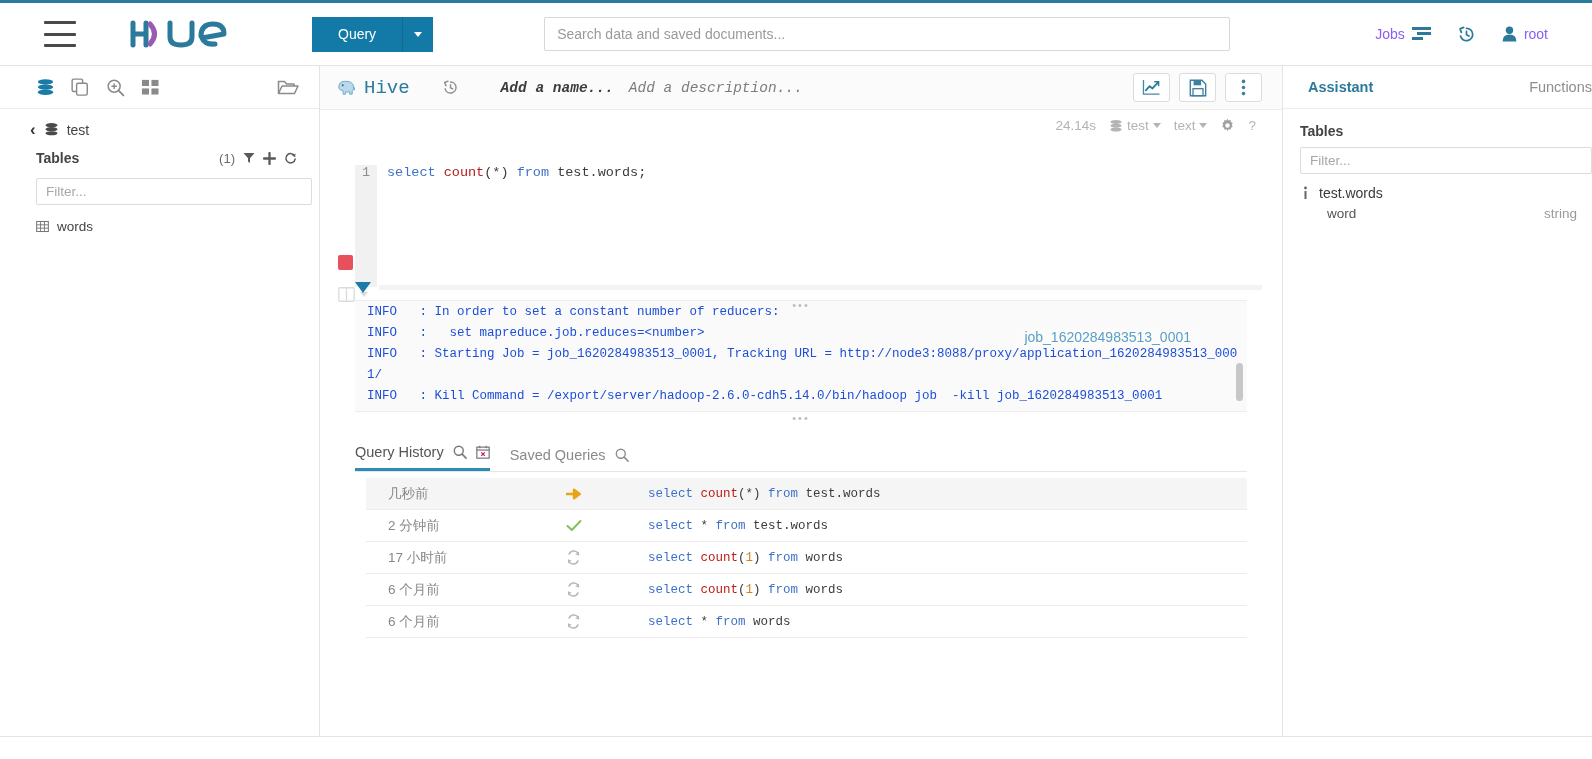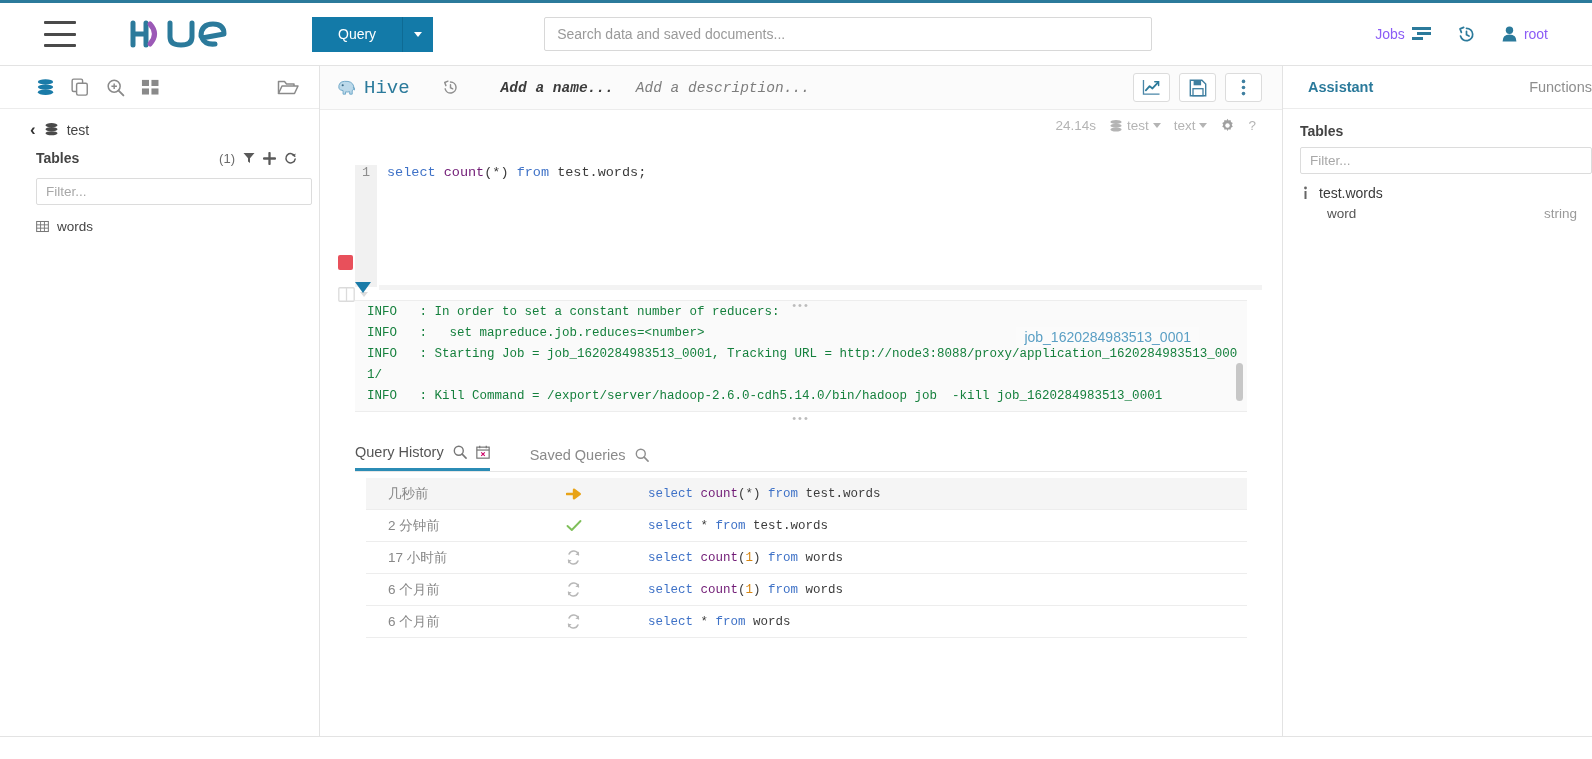--- a/index.html
+++ b/index.html
@@ -40,21 +40,21 @@
   .query-caret {
     background: #137aa8; border: none; width: 30px; cursor: pointer;
     display: flex; align-items: center; justify-content: center;
   }
   .caret-down {
     width: 0; height: 0; border-left: 4px solid transparent;
     border-right: 4px solid transparent; border-top: 5px solid #fff;
   }
 
   .global-search {
-    margin-left: 102px; width: 608px; height: 34px;
+    margin-left: 102px; width: 686px; height: 34px;
     border: 1px solid #d8d8d8; border-radius: 2px;
     padding: 0 12px; font-size: 14px; color: #555;
     font-family: "Liberation Sans", sans-serif;
     background: #fff; outline: none;
   }
   .global-search::placeholder { color: #9a9a9a; }
 
   .topnav-right {
     margin-left: auto; margin-right: 44px;
     display: flex; align-items: center; gap: 26px;
@@ -111,21 +111,21 @@
   }
   .hive-name {
     display: flex; align-items: center; gap: 7px;
     color: #2b7a9b; font-size: 19px; cursor: pointer;
   }
   .eh-hist { margin-left: 32px; cursor: pointer; display: flex; }
   .eh-name {
     margin-left: 42px; font-weight: bold; font-style: italic;
     color: #3c3c3c; font-size: 14.5px; cursor: text;
   }
-  .eh-desc { margin-left: 22px; font-style: italic; color: #7d7d7d; font-size: 14.5px; cursor: text; }
+  .eh-desc { margin-left: 15px; font-style: italic; color: #7d7d7d; font-size: 14.5px; cursor: text; }
   .eh-btns { margin-left: auto; display: flex; gap: 9px; }
   .eh-btn {
     width: 37px; height: 29px; border: 1px solid #dcdcdc; border-radius: 3px;
     background: #fff; cursor: pointer;
     display: flex; align-items: center; justify-content: center;
   }
 
   .ed-toolbar {
     display: flex; align-items: center; justify-content: flex-end;
     gap: 13px; padding: 8px 26px 4px 0; font-size: 13.5px; color: #b4b4b4;
@@ -143,21 +143,21 @@
   .code-line { display: flex; font-family: "Liberation Mono", monospace; font-size: 13.5px; }
   .gutter {
     width: 22px; text-align: right; color: #8e8e8e; padding-right: 7px;
     background: #f1f1f1; user-select: none;
   }
   .gutter-fill {
     position: absolute; left: 35px; top: 28px; width: 22px; height: 122px; background: #f1f1f1;
   }
   .code-text { padding-left: 10px; position: relative; z-index: 2; }
   .kw { color: #3f72c7; }
-  .fn { color: #701a75; margin-top: 19px; }
+  .fn { color: #b91c1c; margin-top: 19px; }
   .pl { color: #3b3b3b; }
   .num { color: #d58512; }
 
   
   .prog-row {
     position: absolute; left: 35px; top: 216px; right: 20px;
     display: flex; align-items: center; gap: 8px;
   }
   .tri-down {
     width: 0; height: 0; border-left: 8px solid transparent;
@@ -169,42 +169,42 @@
   
   .logpanel {
     position: absolute; left: 35px; top: 234px; right: 35px; height: 112px;
     background: #fafafa; border-top: 1px solid #ededed; border-bottom: 1px solid #ededed;
     overflow: hidden;
   }
   .log-grip { text-align: center; color: #bcbcbc; font-size: 11px; line-height: 8px; letter-spacing: 2px; height: 10px; }
   .log-body {
     position: relative; padding: 0 12px 0 12px;
     font-family: "Liberation Mono", monospace; font-size: 12.5px;
-    color: #15803d; line-height: 21px; white-space: pre; overflow: hidden;
+    color: #1d4ed8; line-height: 21px; white-space: pre; overflow: hidden;
   }
   .log-clip-top { margin-top: -9px; }
   .log-scroll {
     position: absolute; right: 4px; top: 62px; width: 7px; height: 38px;
     background: #c7c7c7; border-radius: 4px; cursor: pointer;
   }
   .job-chip {
     position: absolute; right: 48px; top: 26px;
     background: #fbfbfb; color: #5a9fc4;
     font-family: "Liberation Sans", sans-serif; font-size: 14px;
     padding: 2px 8px; cursor: pointer;
   }
   .log-grip-bot {
     position: absolute; left: 35px; right: 35px; top: 346px;
     text-align: center; color: #bcbcbc; font-size: 11px; letter-spacing: 2px;
   }
 
   
   .hist-tabs {
     position: absolute; left: 35px; top: 372px; right: 35px;
-    display: flex; align-items: flex-end; gap: 40px;
+    display: flex; align-items: flex-end; gap: 20px;
     border-bottom: 1px solid #e6e6e6; height: 34px;
   }
   .hist-tab {
     display: flex; align-items: center; gap: 9px;
     padding-bottom: 8px; font-size: 14.5px; color: #8a8a8a; cursor: pointer;
   }
   .hist-tab.active { color: #555; border-bottom: 3px solid #2b8cb5; }
 
   .hist-table { position: absolute; left: 46px; top: 412px; right: 35px; }
   .hist-row {

